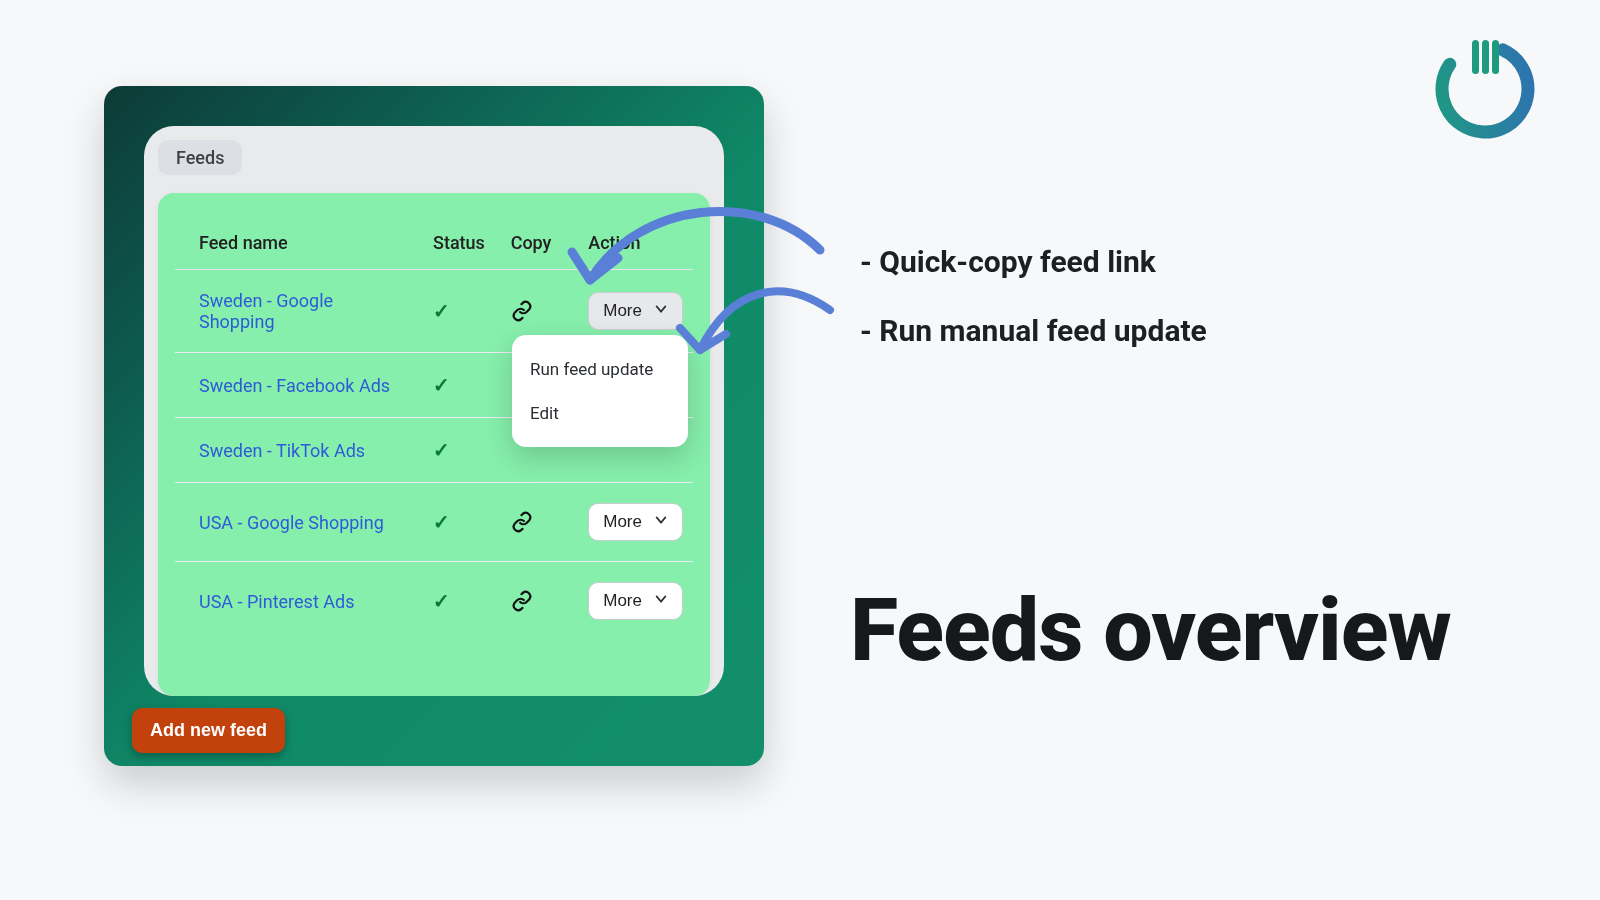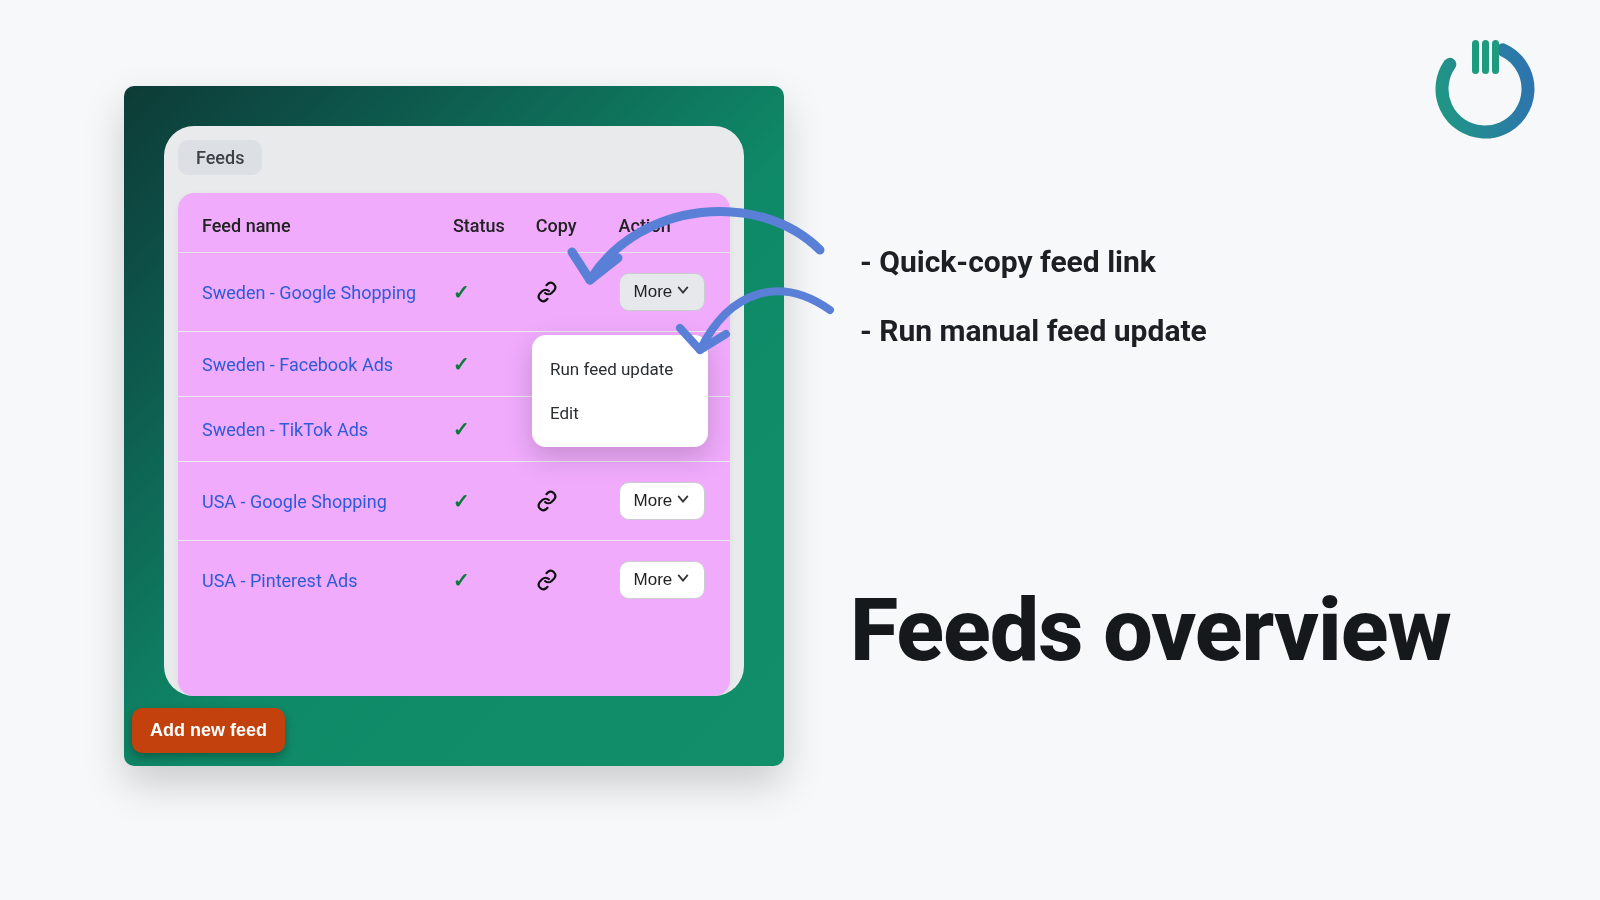--- a/index.html
+++ b/index.html
@@ -17,25 +17,25 @@
     position: absolute;
     top: 34px;
     right: 60px;
     width: 110px;
     height: 110px;
   }
 
   
   .device-wrap {
     position: absolute;
-    left: 124px;
+    left: 104px;
     top: 86px;
     width: 660px;
     height: 680px;
-    border-radius: 10px;
+    border-radius: 18px;
     background: linear-gradient(135deg, #0d3b36 0%, #0d4f47 15%, #0f8a68 55%, #128f6a 100%);
     padding: 40px 40px 70px 40px;
     box-shadow: 0 18px 40px rgba(0,0,0,0.18);
   }
   .app {
     width: 100%;
     height: 100%;
     background: #e9eaec;
     border-radius: 30px;
     overflow: hidden;
@@ -49,26 +49,26 @@
     background: #dcdfe3;
     border-radius: 10px;
     padding: 7px 18px;
     font-size: 18px;
     color: #3d4147;
     font-weight: 500;
   }
 
   .card {
     margin: 12px 14px 0 14px;
-    background: #f0abfc;
+    background: #86efac;
     border-radius: 16px;
     box-shadow: 0 2px 6px rgba(0,0,0,0.06);
     flex: 1;
     position: relative;
-    padding: 0;
+    padding: 17px;
   }
 
   table { width: 100%; border-collapse: collapse; }
   thead th {
     text-align: left;
     font-weight: 500;
     color: #222;
     font-size: 18px;
     padding: 22px 10px 16px 10px;
     border-bottom: 1px solid #e3e5e8;
@@ -90,21 +90,21 @@
     cursor: pointer;
   }
 
   .check { color: #0a7a3a; font-size: 20px; font-weight: 700; }
 
   .link-icon svg { width: 22px; height: 22px; display: block; }
 
   .more-btn {
     display: inline-flex;
     align-items: center;
-    gap: 4px;
+    gap: 12px;
     border: 1px solid #c9ccd1;
     background: #fff;
     border-radius: 10px;
     padding: 8px 14px;
     font-size: 17px;
     color: #222;
     cursor: pointer;
   }
   .more-btn.hovered {
     background: #e6e8eb;

